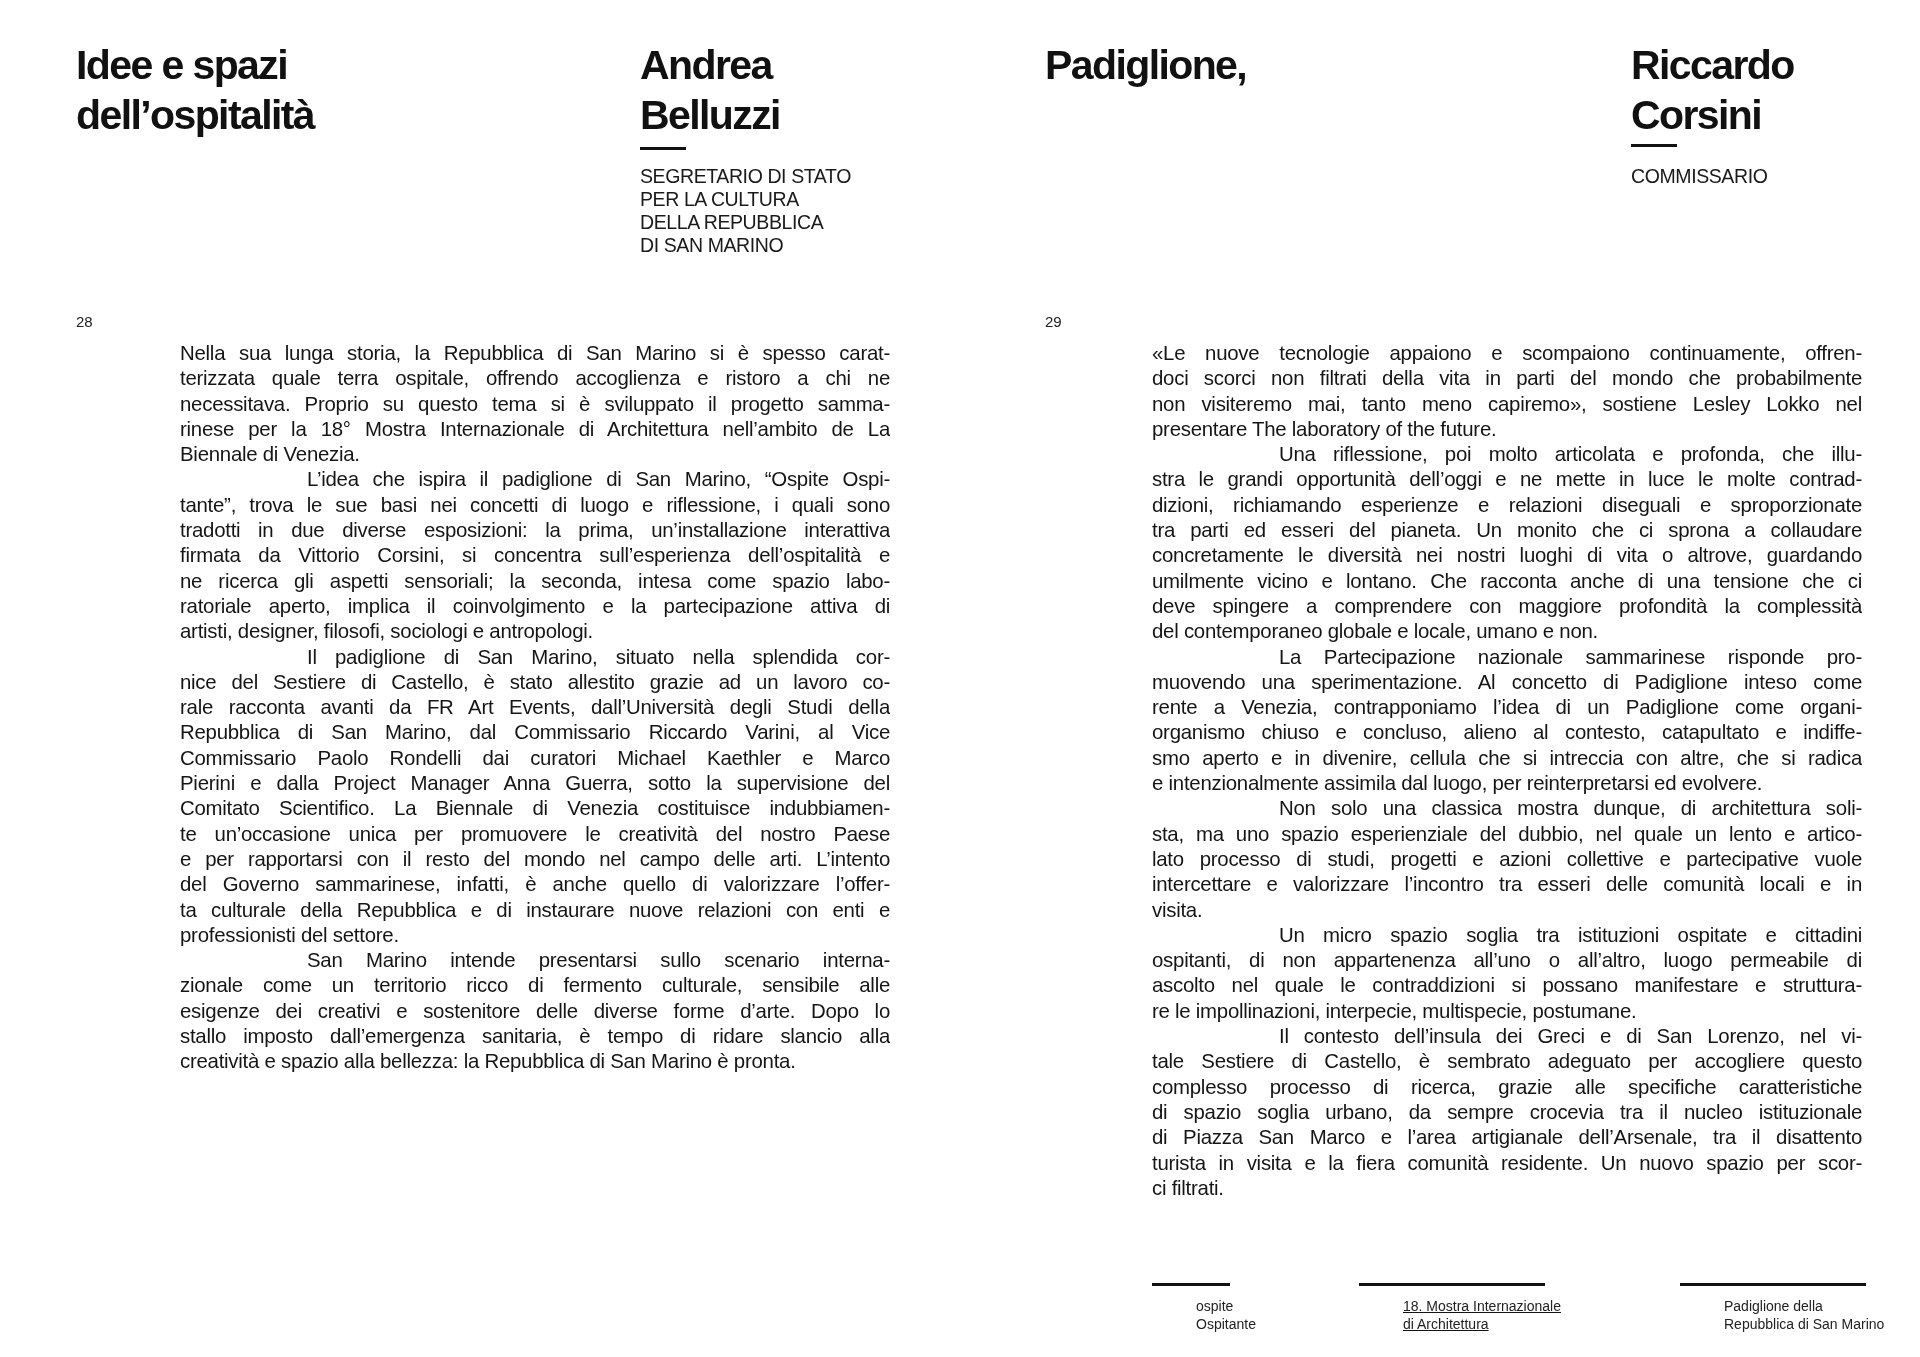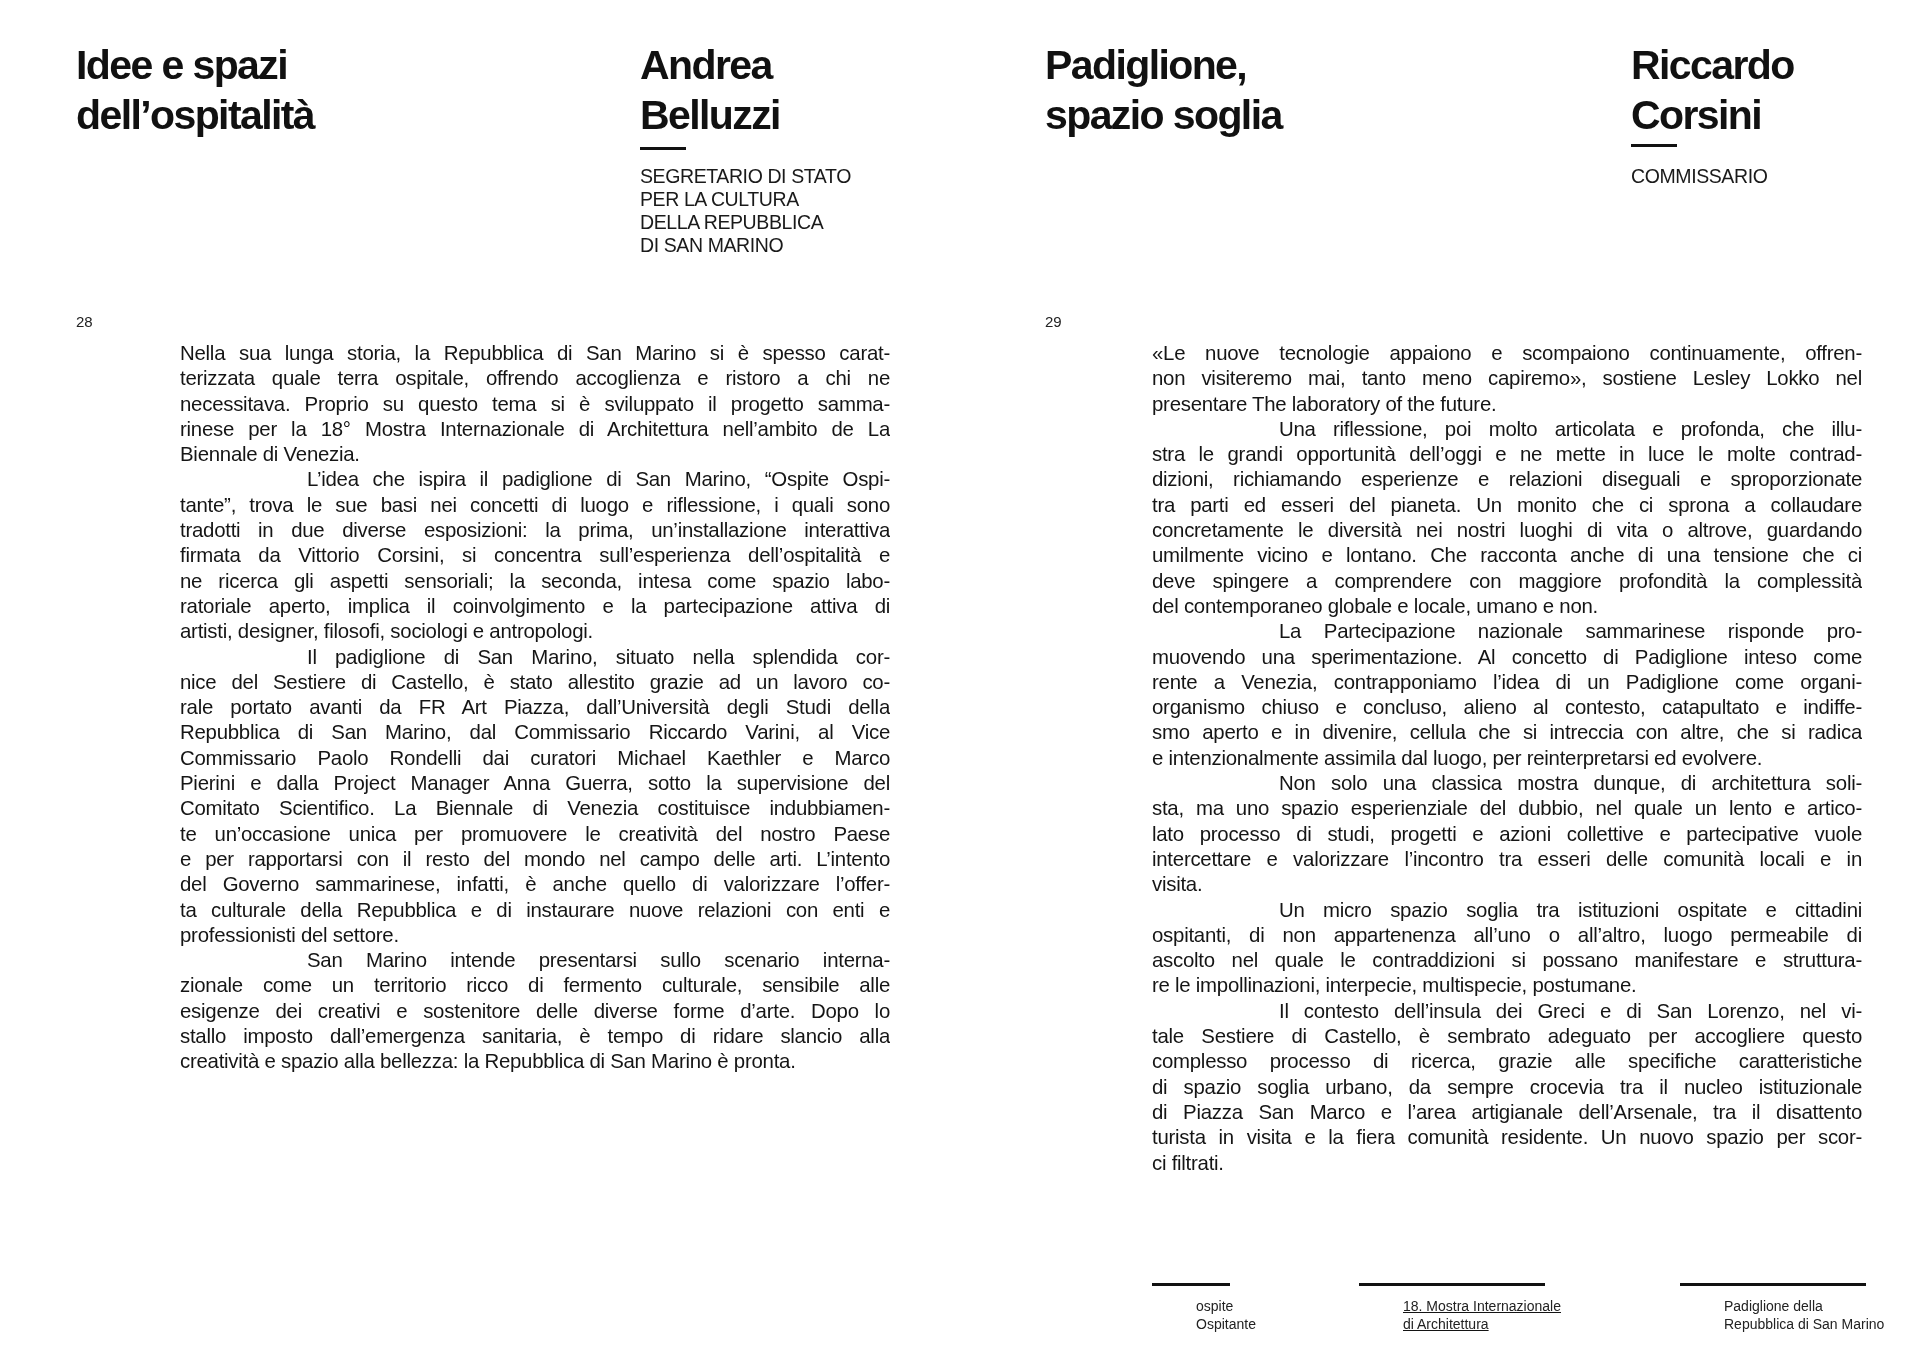--- a/index.html
+++ b/index.html
@@ -85,57 +85,57 @@
       <span class="ln last">Biennale di Venezia.</span>
       <span class="ln indent">L’idea che ispira il padiglione di San Marino, “Ospite Ospi-</span>
       <span class="ln">tante”, trova le sue basi nei concetti di luogo e riflessione, i quali sono</span>
       <span class="ln">tradotti in due diverse esposizioni: la prima, un’installazione interattiva</span>
       <span class="ln">firmata da Vittorio Corsini, si concentra sull’esperienza dell’ospitalità e</span>
       <span class="ln">ne ricerca gli aspetti sensoriali; la seconda, intesa come spazio labo-</span>
       <span class="ln">ratoriale aperto, implica il coinvolgimento e la partecipazione attiva di</span>
       <span class="ln last">artisti, designer, filosofi, sociologi e antropologi.</span>
       <span class="ln indent">Il padiglione di San Marino, situato nella splendida cor-</span>
       <span class="ln">nice del Sestiere di Castello, è stato allestito grazie ad un lavoro co-</span>
-      <span class="ln">rale portato avanti da FR Art Piazza, dall’Università degli Studi della</span>
+      <span class="ln">rale racconta avanti da FR Art Events, dall’Università degli Studi della</span>
       <span class="ln">Repubblica di San Marino, dal Commissario Riccardo Varini, al Vice</span>
       <span class="ln">Commissario Paolo Rondelli dai curatori Michael Kaethler e Marco</span>
       <span class="ln">Pierini e dalla Project Manager Anna Guerra, sotto la supervisione del</span>
       <span class="ln">Comitato Scientifico. La Biennale di Venezia costituisce indubbiamen-</span>
       <span class="ln">te un’occasione unica per promuovere le creatività del nostro Paese</span>
       <span class="ln">e per rapportarsi con il resto del mondo nel campo delle arti. L’intento</span>
       <span class="ln">del Governo sammarinese, infatti, è anche quello di valorizzare l’offer-</span>
       <span class="ln">ta culturale della Repubblica e di instaurare nuove relazioni con enti e</span>
       <span class="ln last">professionisti del settore.</span>
       <span class="ln indent">San Marino intende presentarsi sullo scenario interna-</span>
       <span class="ln">zionale come un territorio ricco di fermento culturale, sensibile alle</span>
       <span class="ln">esigenze dei creativi e sostenitore delle diverse forme d’arte. Dopo lo</span>
       <span class="ln">stallo imposto dall’emergenza sanitaria, è tempo di ridare slancio alla</span>
       <span class="ln last">creatività e spazio alla bellezza: la Repubblica di San Marino è pronta.</span>
     </div>
 </div>
 
 <div class="page page-right">
   <h1 class="title" style="left:85px; top:40px;">
     <span>Padiglione,</span>
-    <span>spazio soglia</span>
   </h1>
 
   <h2 class="title" style="left:671px; top:40px;">
     <span>Riccardo</span>
     <span>Corsini</span>
   </h2>
   <div class="rule" style="left:671px; top:144px; width:46px;"></div>
   <p class="role" style="left:671px; top:165px;">
     <span>COMMISSARIO</span>
   </p>
 
   <div class="page-num" style="left:85px; top:313px;">29</div>
 
   <div class="body-text" id="right-body" style="left:192px; top:307px;">
       <span class="ln">«Le nuove tecnologie appaiono e scompaiono continuamente, offren-</span>
+      <span class="ln">doci scorci non filtrati della vita in parti del mondo che probabilmente</span>
       <span class="ln">non visiteremo mai, tanto meno capiremo», sostiene Lesley Lokko nel</span>
       <span class="ln last">presentare The laboratory of the future.</span>
       <span class="ln indent">Una riflessione, poi molto articolata e profonda, che illu-</span>
       <span class="ln">stra le grandi opportunità dell’oggi e ne mette in luce le molte contrad-</span>
       <span class="ln">dizioni, richiamando esperienze e relazioni diseguali e sproporzionate</span>
       <span class="ln">tra parti ed esseri del pianeta. Un monito che ci sprona a collaudare</span>
       <span class="ln">concretamente le diversità nei nostri luoghi di vita o altrove, guardando</span>
       <span class="ln">umilmente vicino e lontano. Che racconta anche di una tensione che ci</span>
       <span class="ln">deve spingere a comprendere con maggiore profondità la complessità</span>
       <span class="ln last">del contemporaneo globale e locale, umano e non.</span>

